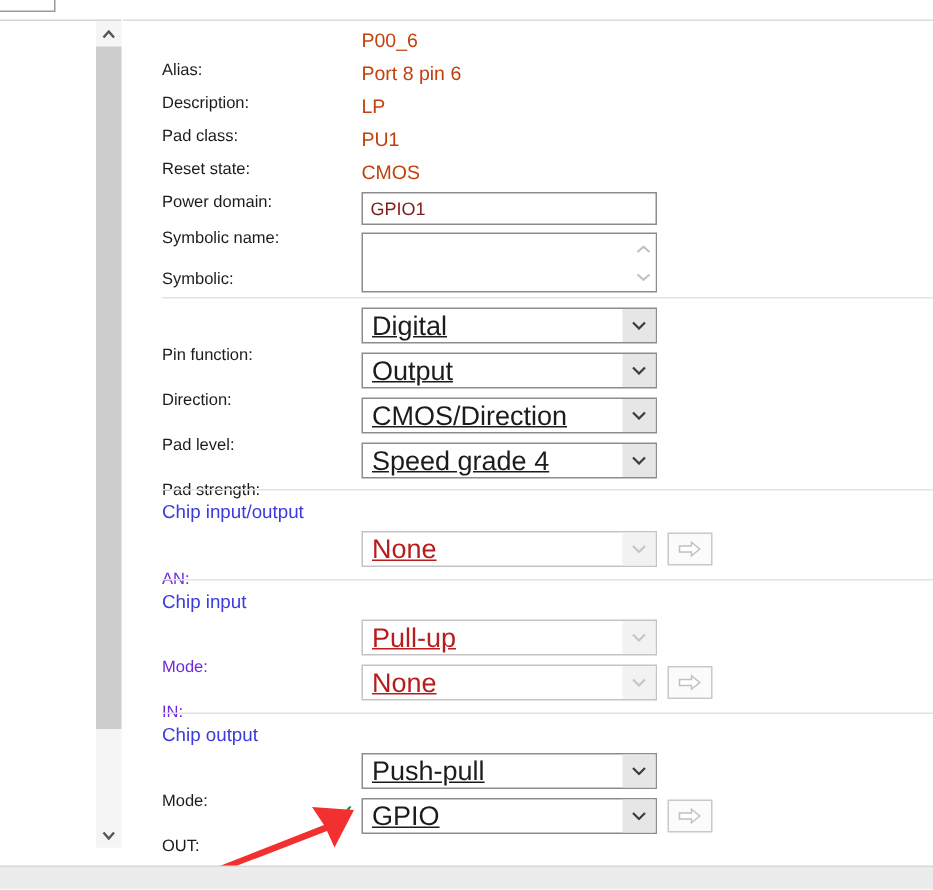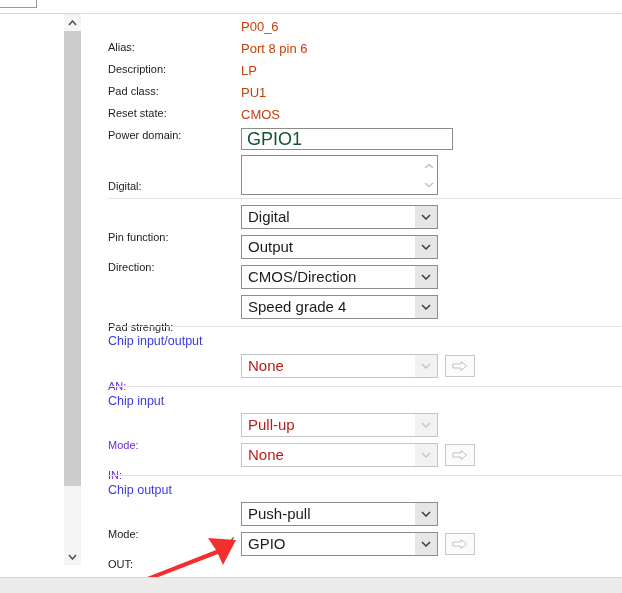--- a/index.html
+++ b/index.html
@@ -54,42 +54,42 @@
   }
   .lbl.dis{color:#6d28d9;}
   .val{
     position:absolute;left:159px;top:0;white-space:nowrap;
     font-size:13px;color:#c2410c;line-height:22px;text-align:right;
   }
   
   .tinput{
     position:absolute;left:159px;box-sizing:border-box;
     border:1px solid #8c8c8c;background:#ffffff;
-    font-family:"Liberation Sans", sans-serif;font-size:18px;color:#14532d;
-    padding:0 5px;line-height:20px;height:22px;width:212px;
+    font-family:"Liberation Sans", sans-serif;font-size:12px;color:#7f1d1d;
+    padding:0 5px;line-height:20px;height:22px;width:197px;
   }
   
   .cbox{
     position:absolute;left:159px;box-sizing:border-box;width:197px;height:40px;
     border:1px solid #8c8c8c;background:#ffffff;
   }
   .cbox .spin{
     position:absolute;right:0;top:0;width:16px;height:38px;
     background:#ffffff;display:flex;flex-direction:column;
     align-items:center;justify-content:space-around;
     color:#c2c2c2;font-size:9px;line-height:1;
   }
   
   .combo{
     position:absolute;left:159px;box-sizing:border-box;width:197px;height:24px;
     border:1px solid #8d8d8d;background:#ffffff;
   }
   .combo .ctext{
     position:absolute;left:6px;top:0;line-height:22px;
-    font-size:15px;color:#1c1c1c;white-space:nowrap;
+    font-size:18px;color:#1c1c1c;white-space:nowrap;text-decoration:underline;
   }
   .combo .carrow{
     position:absolute;right:0;top:0;width:22px;height:22px;
     background:#e6e6e6;display:flex;align-items:center;justify-content:center;
     color:#3d3d3d;font-size:10px;line-height:1;
   }
   .combo.dis{border:1px solid #c4c4c4;}
   .combo.dis .ctext{color:#b91c1c;}
   .combo.dis .carrow{background:#f2f2f2;color:#c6c6c6;}
   
@@ -160,24 +160,27 @@
   </div>
   <div class="row" style="top:82px">
     <span class="lbl">Reset state:</span>
     <span class="val">PU1</span>
   </div>
   <div class="row" style="top:104px">
     <span class="lbl">Power domain:</span>
     <span class="val">CMOS</span>
   </div>
 
+  <div class="row" style="top:128px">
+    <span class="lbl">Symbolic name:</span>
+  </div>
   <input class="tinput" style="top: 128px;" type="text" value="GPIO1">
 
   <div class="row" style="top:155px">
-    <span class="lbl">Digital:</span>
+    <span class="lbl">Symbolic:</span>
   </div>
   <div class="cbox" style="top:155px">
     <div class="spin">
       <svg width="10" height="6" viewBox="0 0 10 6">
         <path d="M1 5 L5 1.5 L9 5" stroke="#c2c2c2" stroke-width="1.5" fill="none"></path>
       </svg>
       <svg width="10" height="6" viewBox="0 0 10 6">
         <path d="M1 1 L5 4.5 L9 1" stroke="#c2c2c2" stroke-width="1.5" fill="none"></path>
       </svg>
     </div>
@@ -202,20 +205,23 @@
   </div>
   <div class="combo" style="top:235px">
     <span class="ctext">Output</span>
     <span class="carrow">
       <svg width="10" height="6" viewBox="0 0 10 6">
           <path d="M1 1 L5 5 L9 1" stroke="#3d3d3d" stroke-width="1.5" fill="none"></path>
         </svg>
     </span>
   </div>
 
+  <div class="row" style="top:266px">
+    <span class="lbl">Pad level:</span>
+  </div>
   <div class="combo" style="top:265px">
     <span class="ctext">CMOS/Direction</span>
     <span class="carrow">
       <svg width="10" height="6" viewBox="0 0 10 6">
           <path d="M1 1 L5 5 L9 1" stroke="#3d3d3d" stroke-width="1.5" fill="none"></path>
         </svg>
     </span>
   </div>
 
   <div class="row" style="top:296px">

